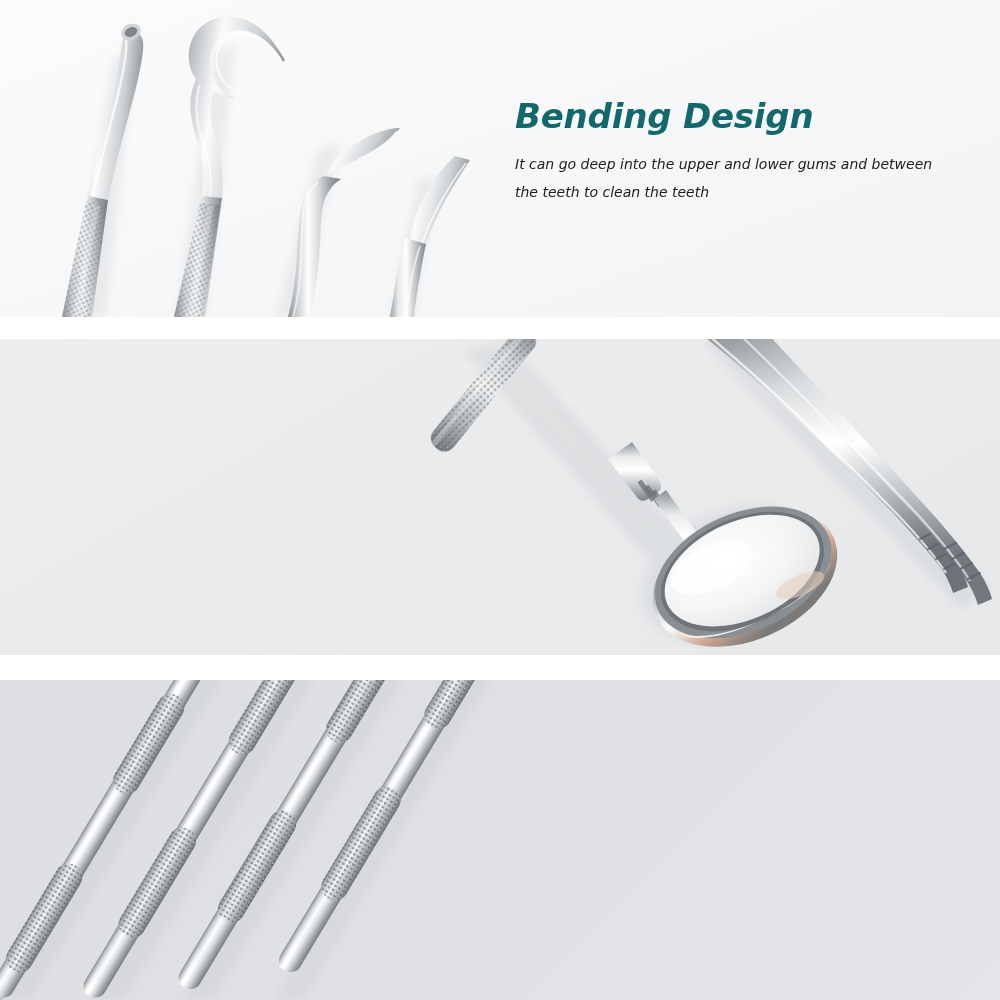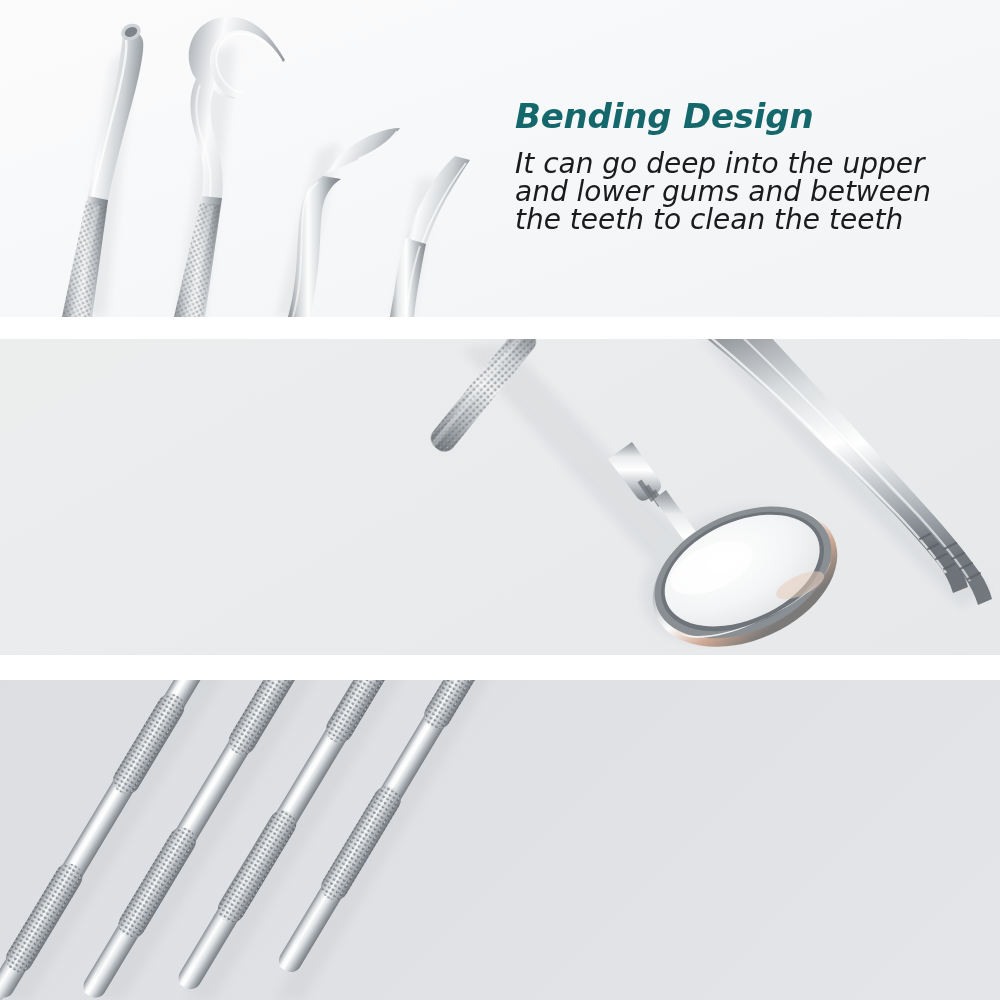--- a/index.html
+++ b/index.html
@@ -46,21 +46,21 @@
   .body-text {
     font-family: "DejaVu Sans", "Liberation Sans", sans-serif;
     font-style: italic;
     font-weight: normal;
     color: #1b1b1b;
     margin: 0;
   }
 
   #text-1 { left: 515px; top: 96px; width: 430px; }
   #text-1 .heading   { font-size: 34px; line-height: 40px; }
-  #text-1 .body-text { font-size: 28px; line-height: 28px; margin-top: 14px; width: 420px; }
+  #text-1 .body-text { font-size: 14px; line-height: 28px; margin-top: 14px; width: 420px; }
 
   
   .photo {
     position: absolute;
     pointer-events: none;
   }
   #photo-1 { left: 0px;   top: 0px;   width: 500px; height: 317px; }
   #photo-2 { left: 400px; top: 0px;   width: 600px; height: 316px; }
   #photo-3 { left: 0px;   top: 0px;   width: 560px; height: 320px; }
 

